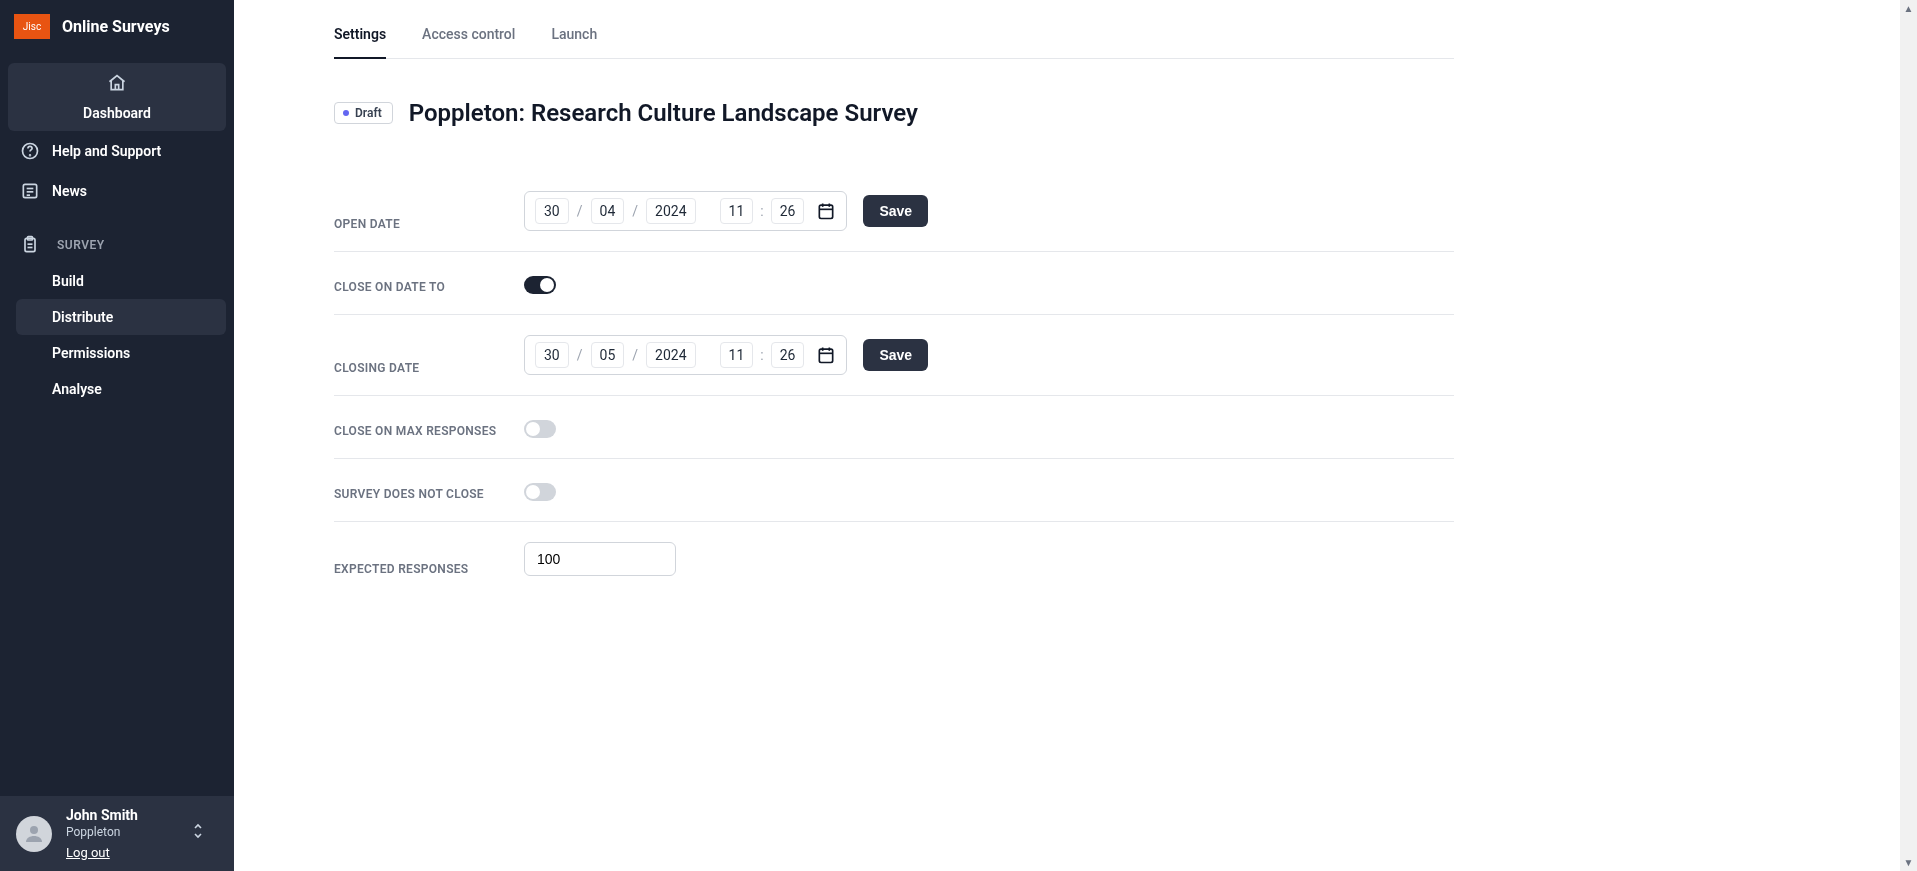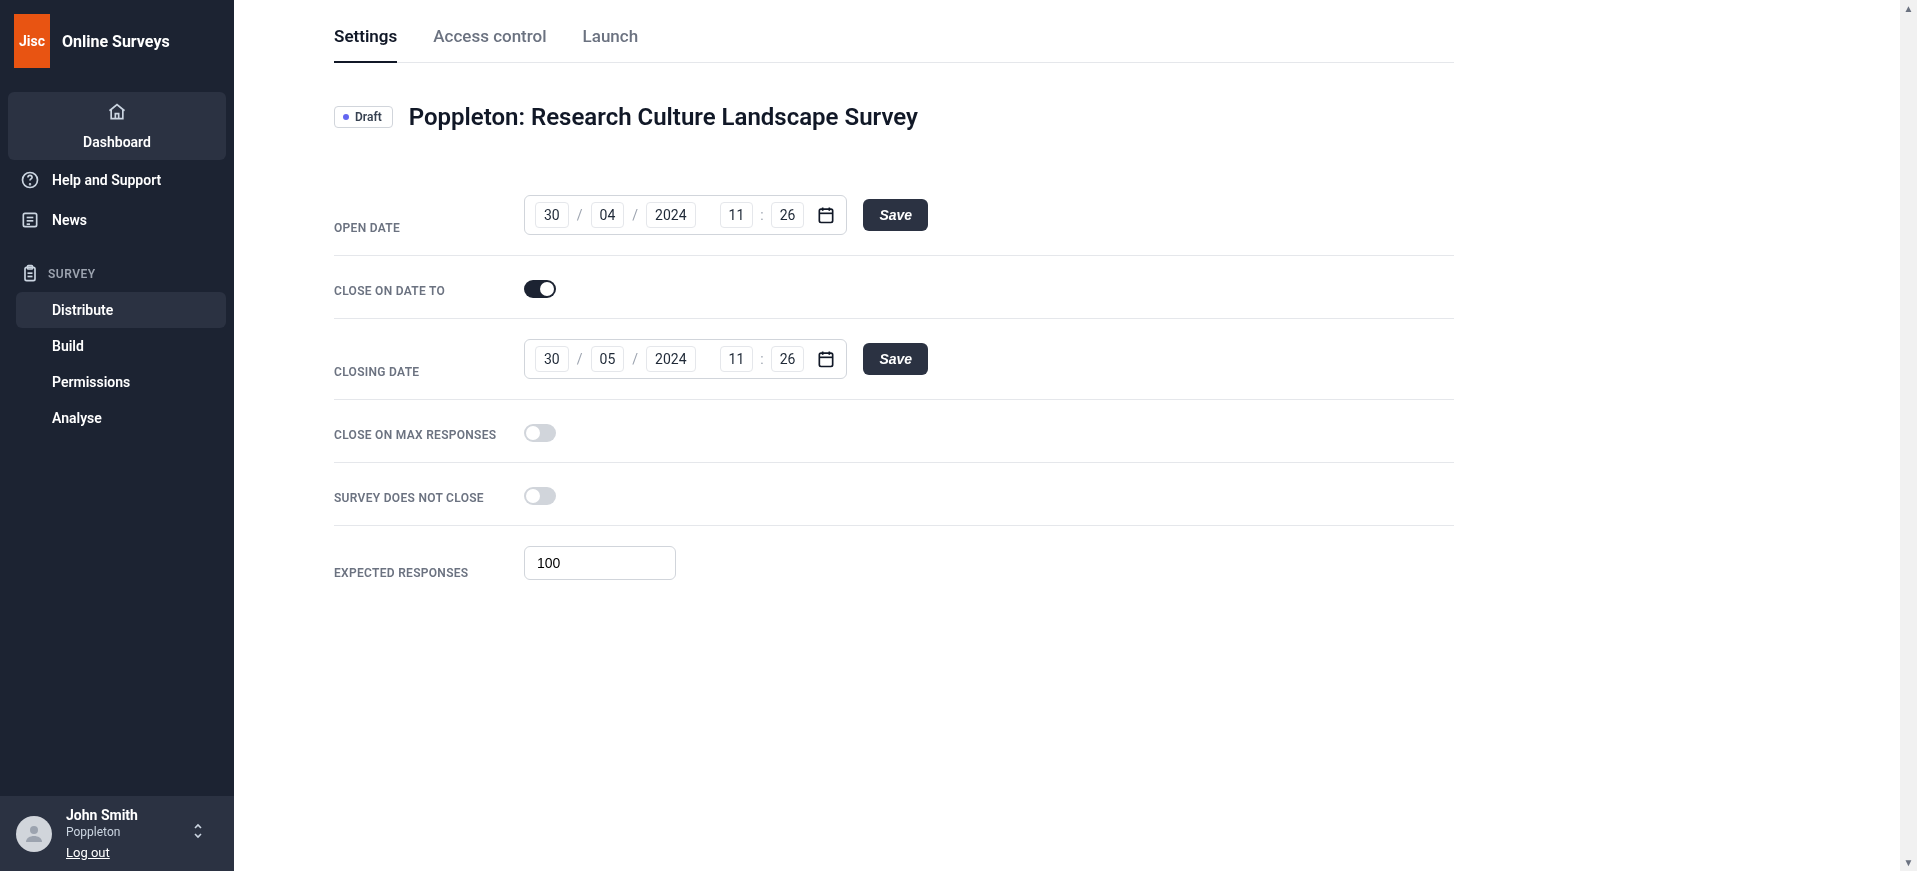--- a/index.html
+++ b/index.html
@@ -32,27 +32,27 @@
       position: relative;
     }
     .brand {
       display: flex;
       align-items: center;
       gap: 12px;
       padding: 14px 16px 14px 14px;
     }
     .brand-logo {
       width: 36px;
-      height: 54px;
+      height: 25px;
       background: #e85412;
       display: flex;
       align-items: center;
       justify-content: center;
-      font-weight: 700;
-      font-size: 14px;
+      font-weight: 400;
+      font-size: 10px;
       color: #fff;
     }
     .brand-title {
       font-weight: 700;
       font-size: 16px;
       text-align: center;
     }
     .nav {
       margin-top: 10px;
       padding: 0 8px;
@@ -77,21 +77,21 @@
       height: 20px;
       display: flex;
       align-items: center;
       justify-content: center;
       flex-shrink: 0;
       color: #cbd5e1;
     }
     .nav-section-label {
       display: flex;
       align-items: center;
-      gap: 8px;
+      gap: 17px;
       padding: 24px 12px 8px 12px;
       font-size: 12px;
       letter-spacing: 0.5px;
       color: #9ca3af;
       font-weight: 600;
     }
     .subnav {
       padding-left: 32px;
     }
     .subnav-item {
@@ -170,21 +170,21 @@
       margin-right: 40px;
     }
     .tabs {
       display: flex;
       gap: 36px;
       padding-top: 26px;
       border-bottom: 1px solid #e5e7eb;
     }
     .tab {
       padding-bottom: 16px;
-      font-size: 17px;
+      font-size: 14px;
       color: #6b7280;
       cursor: pointer;
       position: relative;
       font-weight: 500;
     }
     .tab.active-tab {
       color: #111827;
       font-weight: 600;
     }
     .tab.active-tab::after {
@@ -289,21 +289,20 @@
     }
     .save-btn {
       background: #2b3242;
       color: #fff;
       padding: 8px 16px;
       border-radius: 6px;
       border: none;
       font-size: 14px;
       font-weight: 600;
       cursor: pointer;
-      font-style: italic;
     }
     
     .toggle {
       width: 32px;
       height: 18px;
       border-radius: 999px;
       background: #d1d5db;
       position: relative;
       cursor: pointer;
     }
@@ -405,22 +404,22 @@
               <rect x="6" y="4" width="12" height="16" rx="2"></rect>
               <rect x="9" y="2" width="6" height="4" rx="1"></rect>
               <line x1="9" y1="11" x2="15" y2="11"></line>
               <line x1="9" y1="15" x2="15" y2="15"></line>
             </svg>
         </span>
         <span>SURVEY</span>
       </div>
 
       <div class="subnav">
+        <div class="subnav-item">Build</div>
         <div class="subnav-item active-sub">Distribute</div>
-        <div class="subnav-item">Build</div>
         <div class="subnav-item">Permissions</div>
         <div class="subnav-item">Analyse</div>
       </div>
     </div>
 
     <div class="sidebar-footer">
       <div class="avatar">
         <svg width="24" height="24" viewBox="0 0 24 24" fill="#9ca3af">
             <circle cx="12" cy="8" r="4"></circle>
             <path d="M4 20c0-4 4-6 8-6s8 2 8 6"></path>

